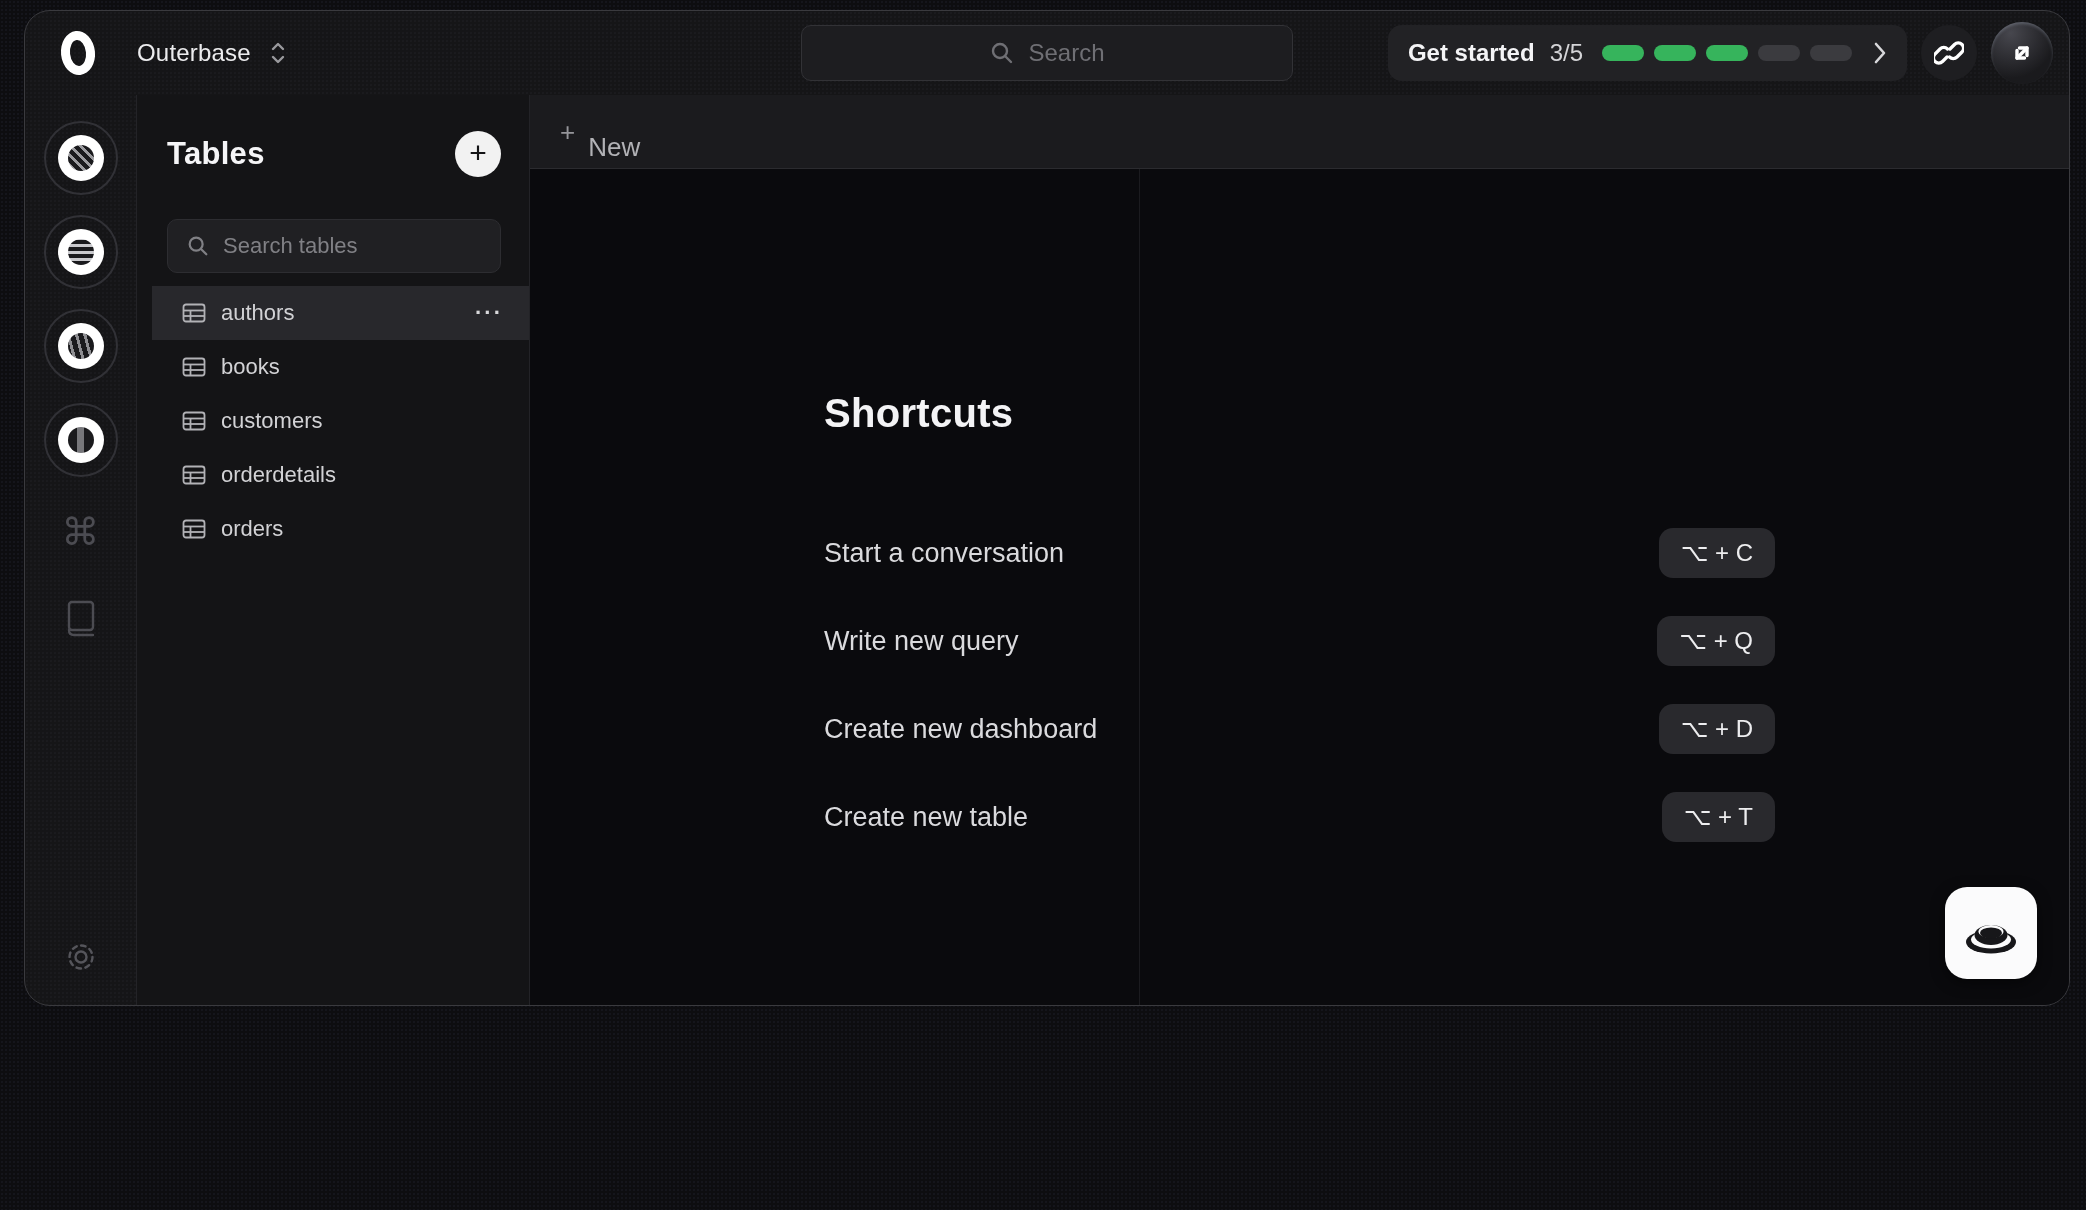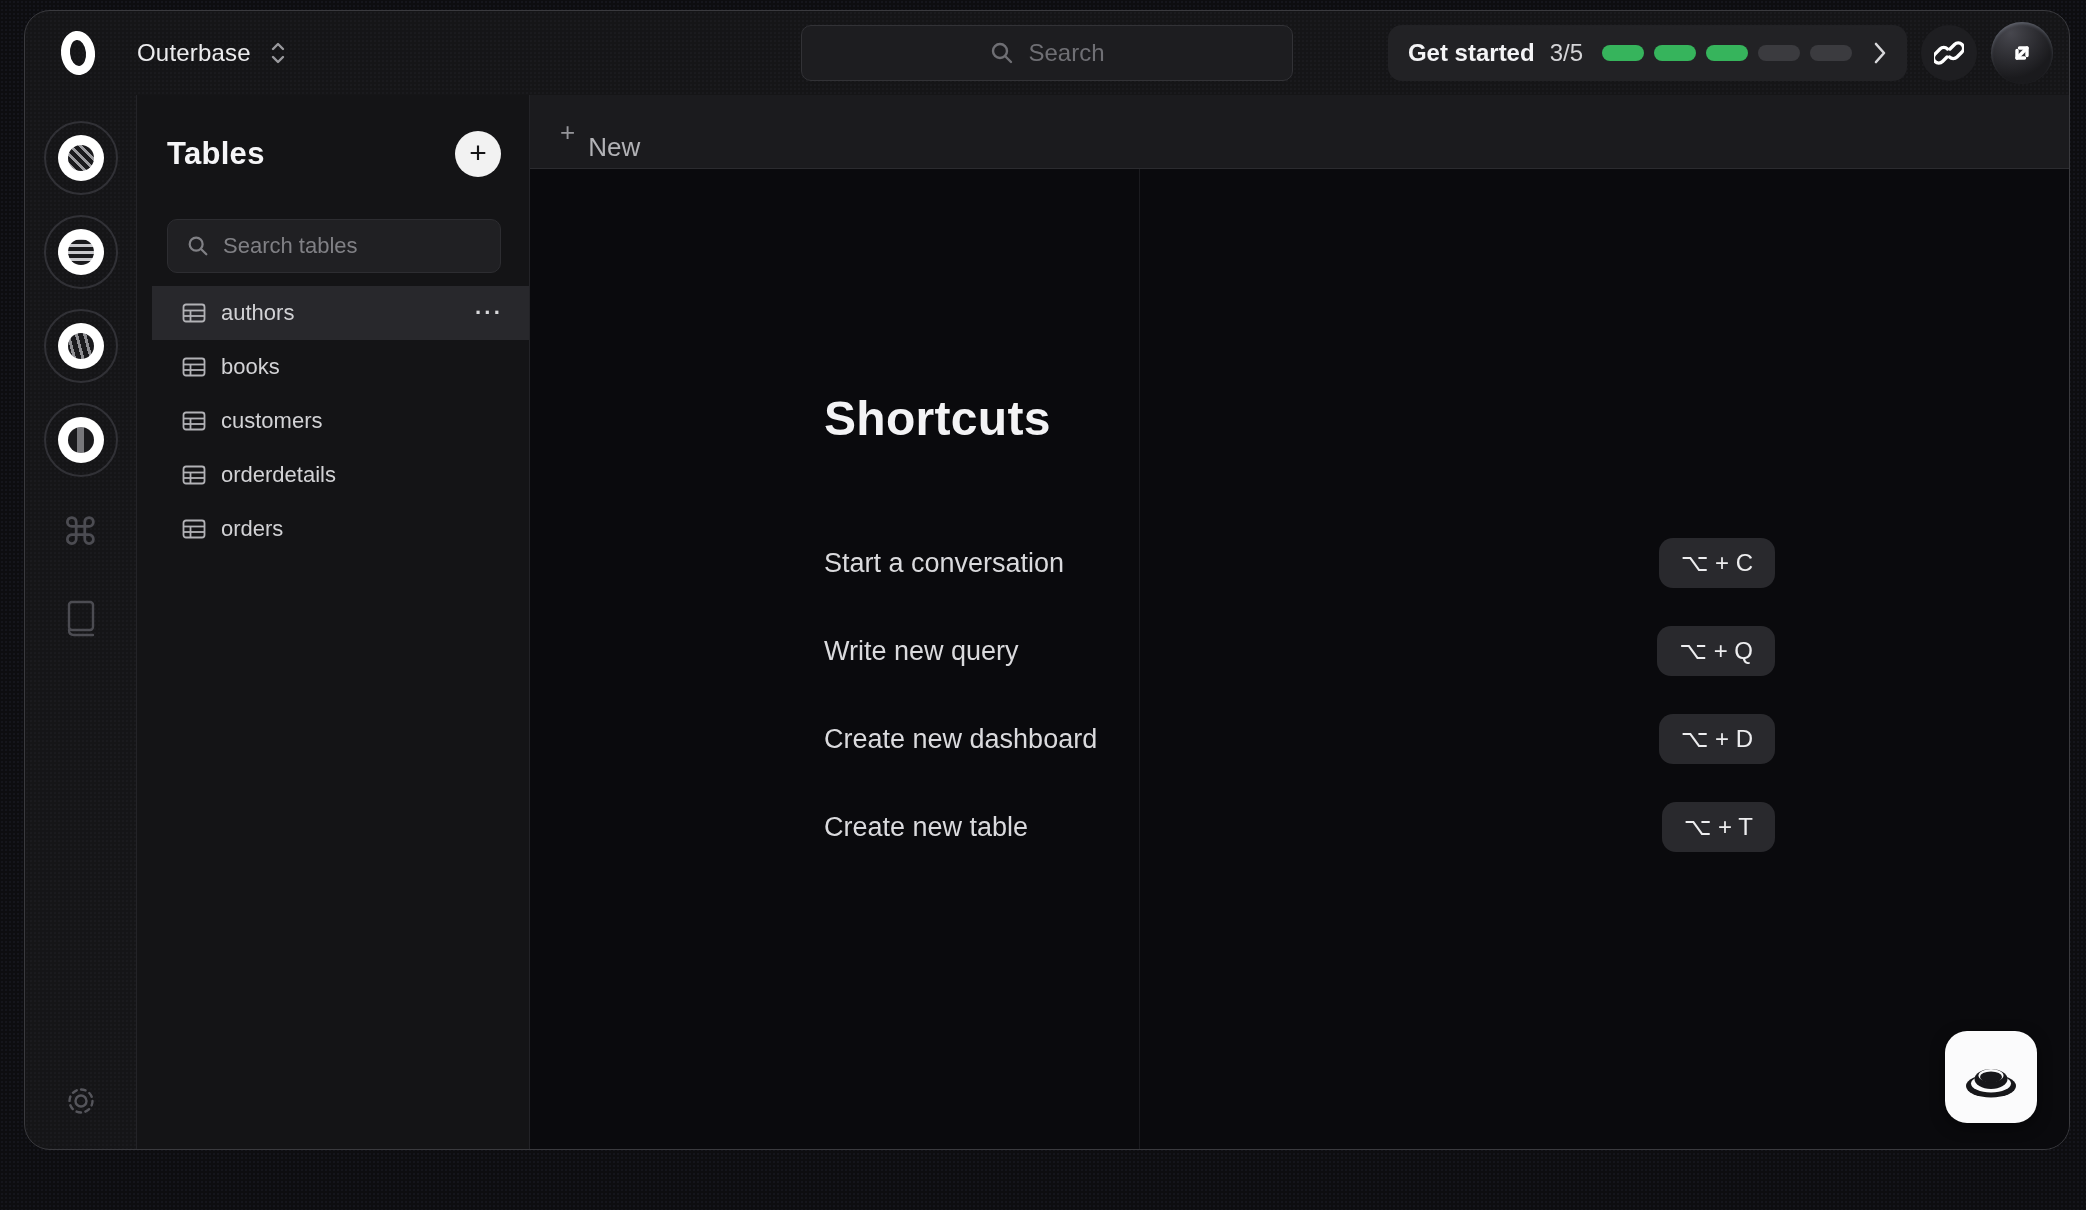--- a/index.html
+++ b/index.html
@@ -6,21 +6,21 @@
   html,body { width:2086px; height:1210px; overflow:hidden; }
   body {
     background:#0d0d10;
     background-image: radial-gradient(rgba(110,115,160,0.08) 1px, transparent 1px);
     background-size: 4px 4px;
     font-family:"Liberation Sans","DejaVu Sans",sans-serif;
     color:#e8e8ea;
     position:relative;
   }
   .window {
-    position:absolute; left:24px; top:10px; width:2046px; height:1140px;
+    position:absolute; left:24px; top:10px; width:2046px; height:996px;
     background:#151517;
     background-image: radial-gradient(rgba(120,120,150,0.05) 1px, transparent 1px);
     background-size:4px 4px;
     border:1px solid #3a3a3e; border-radius:26px; overflow:hidden;
     display:flex; flex-direction:column;
   }
   
   .topbar { height:84px; flex:0 0 84px; display:flex; align-items:center; position:relative; padding-left:36px; }
   .logo-o { width:34px; height:44px; border:9px solid #ffffff; border-radius:50%; transform:rotate(-6deg); }
   .ws-switch { display:flex; align-items:center; gap:18px; margin-left:42px; cursor:pointer; }
@@ -76,21 +76,21 @@
   .t-icon { color:#b2b2b6; flex:0 0 auto; }
   
   .main { flex:1; display:flex; flex-direction:column; min-width:0; }
   .tabbar { height:74px; flex:0 0 74px; background:#1b1b1e; border-bottom:1px solid #2b2b2f; display:flex; align-items:center; padding-left:30px; }
   .new-tab { display:flex; align-items:center; gap:13px; color:#b2b2b6; cursor:pointer; }
   .new-tab .plus-glyph { font-size:26px; color:#95959a; font-weight:300; line-height:1; }
   .new-tab .new-label { font-size:26px;margin-top:32px; }
   .content { flex:1; background:#0a0a0d; position:relative; overflow:hidden; }
   .content-vline { position:absolute; left:609px; top:0; bottom:0; width:1px; background:#1b1b1f; }
   .shortcuts-wrap { position:absolute; left:294px; top:222px; width:951px; }
-  .shortcuts-title { font-size:48px; font-weight:bold; color:#f3f3f5; letter-spacing:.3px; }
+  .shortcuts-title { font-size:40px; font-weight:bold; color:#f3f3f5; letter-spacing:.3px; }
   .shortcut-rows { margin-top:92px; }
   .shortcut-row { display:flex; align-items:center; justify-content:space-between; height:50px; margin-bottom:38px; }
   .sc-label { font-size:27px; color:#dadadd; }
   .sc-keys { display:flex; align-items:center; }
   .key-badge { height:50px; background:#29292d; border-radius:14px; display:flex; align-items:center; padding:0 22px; font-size:24px; color:#ededef; white-space:nowrap; }
   .key-sep { font-size:23px; color:#9b9b9f; margin:0 15px; }
   
   .hat-btn { position:absolute; right:32px; bottom:26px; width:92px; height:92px; background:#fbfbfc; border-radius:22px; display:flex; align-items:center; justify-content:center; cursor:pointer; box-shadow:0 4px 14px rgba(0,0,0,.5); }
   svg { display:block; }
 </style>

